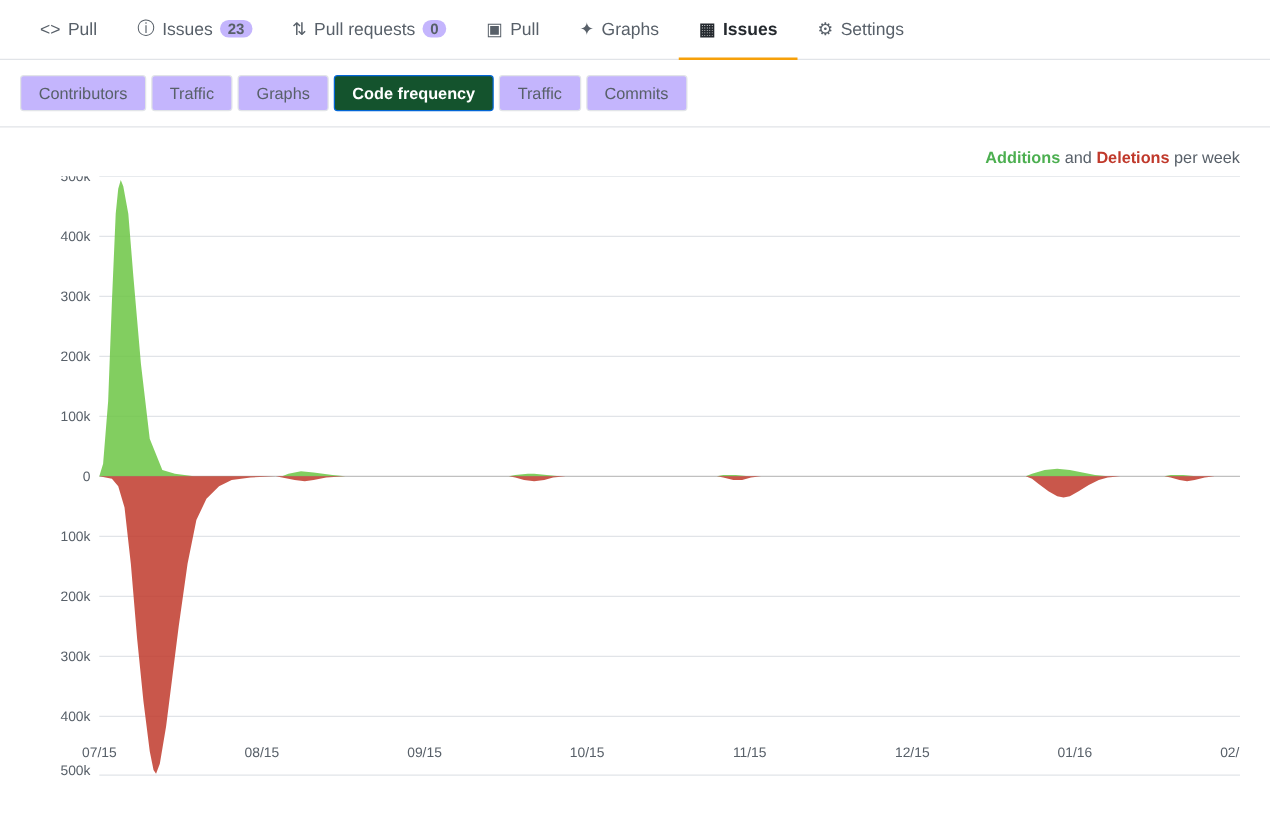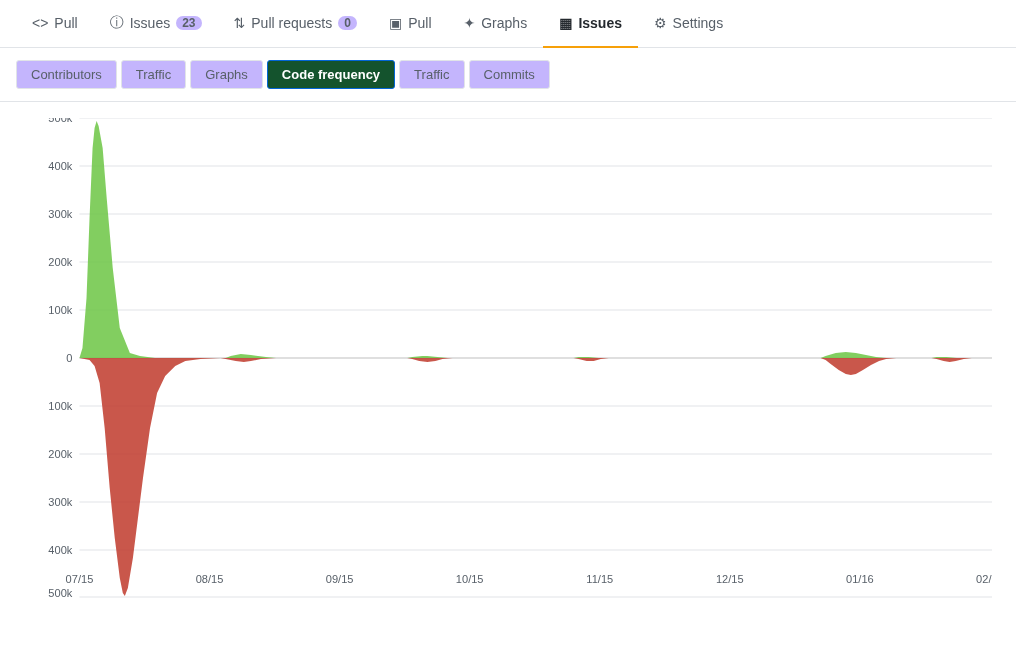--- a/index.html
+++ b/index.html
@@ -147,20 +147,26 @@
 <div class="sub-nav">
   <a class="sub-nav-item">Contributors</a>
   <a class="sub-nav-item">Traffic</a>
   <a class="sub-nav-item">Graphs</a>
   <a class="sub-nav-item active">Code frequency</a>
   <a class="sub-nav-item">Traffic</a>
   <a class="sub-nav-item">Commits</a>
 </div>
 
 <div class="chart-container">
+  <div class="chart-legend">
+    <span class="additions">Additions</span>
+    <span> and </span>
+    <span class="deletions">Deletions</span>
+    <span> per week</span>
+  </div>
 
   <div class="chart-wrapper">
     <svg class="chart-svg" viewBox="0 0 960 480" preserveAspectRatio="none">
 
       <line x1="55" y1="0" x2="960" y2="0" class="grid-line"></line>
       <text x="48" y="4" text-anchor="end" class="y-axis-label">500k</text>
 
       <line x1="55" y1="48" x2="960" y2="48" class="grid-line"></line>
       <text x="48" y="52" text-anchor="end" class="y-axis-label">400k</text>
 

